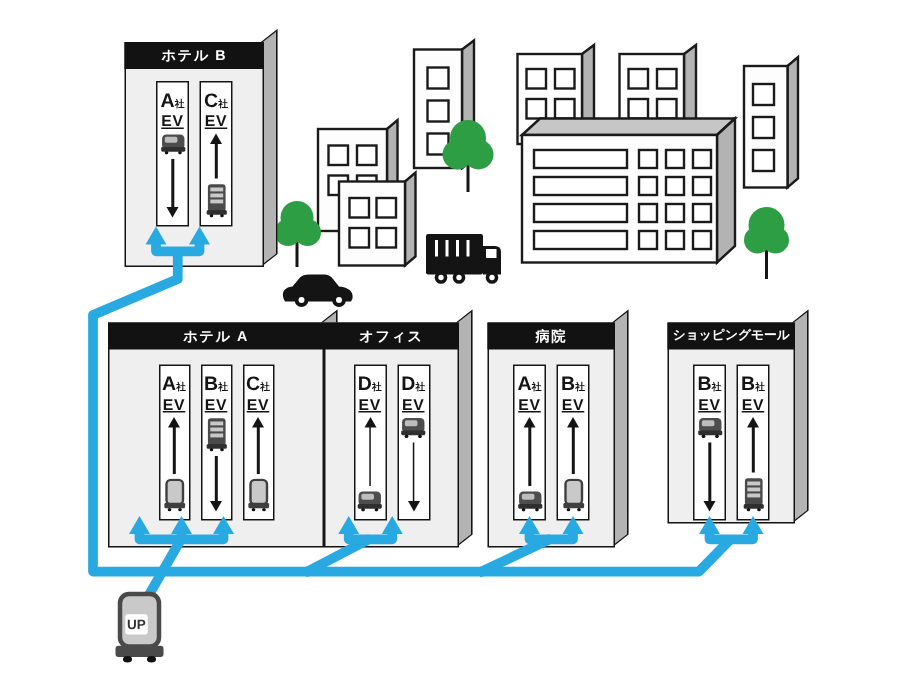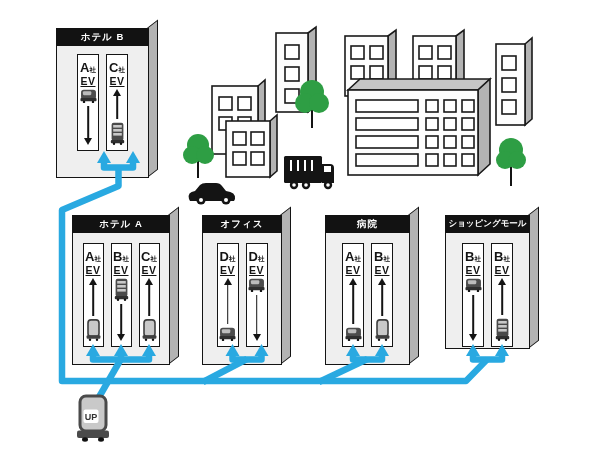--- a/index.html
+++ b/index.html
@@ -164,21 +164,21 @@
       <rect x="324" y="166" width="7" height="6" fill="#fff"></rect>
       <circle cx="294" cy="185" r="4.2"></circle>
         <circle cx="306" cy="185" r="4.2"></circle>
         <circle cx="328" cy="185" r="4.2"></circle>
       <circle cx="294" cy="185" r="1.8" fill="#fff"></circle>
         <circle cx="306" cy="185" r="1.8" fill="#fff"></circle>
         <circle cx="328" cy="185" r="1.8" fill="#fff"></circle>
     </g>
   </svg>
 
-  <div class="building" style="left:56px;top:28px;width:93px;height:150px;">
+  <div class="building" style="left:83px;top:28px;width:93px;height:150px;">
     <div class="b-side"></div>
     <div class="b-front"></div>
     <div class="b-header">
         <span>ホテル B</span>
       </div>
     <div class="shaft-row" style="top:26px;height:97px;">
       <div class="shaft" style="width:22px;">
         <div class="shaft-label">
           <span class="mk"><b>A</b><span class="unit">社</span></span>
           <span class="ev">EV</span>
@@ -208,21 +208,21 @@
             <rect x="3.2" y="7" width="8.6" height="2.6" fill="#c9c9c9"></rect>
             <rect x="3.2" y="11" width="8.6" height="2.6" fill="#c9c9c9"></rect>
             <rect x="0.8" y="18" width="13.4" height="3.2" rx="1" fill="#2f2f2f"></rect>
             <circle cx="4" cy="21.8" r="1.2" fill="#111"></circle>
             <circle cx="11" cy="21.8" r="1.2" fill="#111"></circle>
           </svg>
       </div>
     </div>
   </div>
 
-  <div class="building" style="left:72px;top:215px;width:98px;height:150px;">
+  <div class="building" style="left:72px;top:215px;width:98px;height:150px;padding-left:46px;">
     <div class="b-side"></div>
     <div class="b-front"></div>
     <div class="b-header">
         <span>ホテル A</span>
       </div>
     <div class="shaft-row" style="top:28px;height:104px;">
       <div class="shaft" style="width:21px;">
         <div class="shaft-label">
           <span class="mk"><b>A</b><span class="unit">社</span></span>
           <span class="ev">EV</span>
@@ -266,21 +266,21 @@
         <svg class="rb bottom" width="15" height="22" viewBox="0 0 15 22">
             <rect x="2" y="0.9" width="11" height="16.5" rx="3" fill="#c9c9c9" stroke="#3f3f3f" stroke-width="1.6"></rect>
             <rect x="0.6" y="16.2" width="13.8" height="3.6" rx="1" fill="#3f3f3f"></rect>
             <circle cx="4" cy="20.8" r="1.2" fill="#111"></circle>
             <circle cx="11" cy="20.8" r="1.2" fill="#111"></circle>
           </svg>
       </div>
     </div>
   </div>
 
-  <div class="building" style="left:202px;top:215px;width:80px;height:150px;">
+  <div class="building" style="left:216px;top:215px;width:90px;height:150px;">
     <div class="b-side"></div>
     <div class="b-front"></div>
     <div class="b-header">
         <span>オフィス</span>
       </div>
     <div class="shaft-row" style="top:28px;height:104px;">
       <div class="shaft" style="width:22px;">
         <div class="shaft-label">
           <span class="mk"><b>D</b><span class="unit">社</span></span>
           <span class="ev">EV</span>

